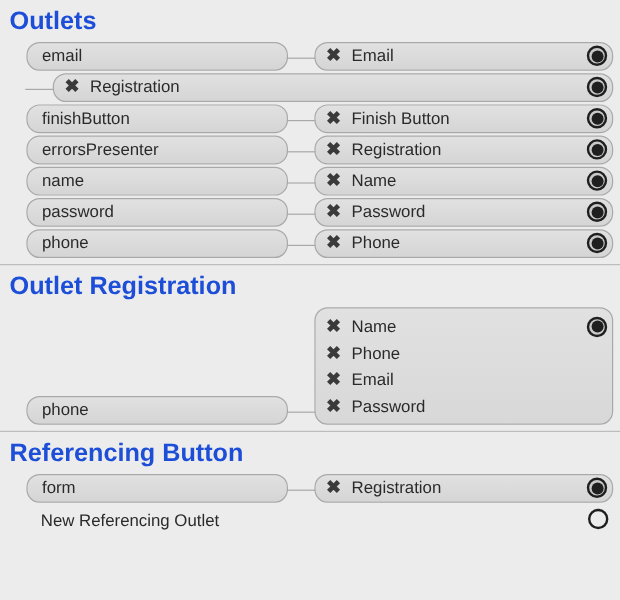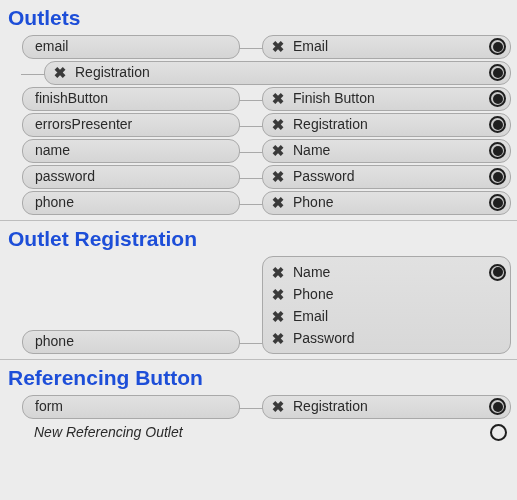--- a/index.html
+++ b/index.html
@@ -120,23 +120,22 @@
   position: absolute;
   left: 1.5px; top: 1.5px; right: 1.5px; bottom: 1.5px;
   background: #1f1f1f;
   border-radius: 50%;
 }
 .port.empty {
   background: #ececec;
 }
 .new-row {
   display: flex;
-  align-items: flex-start;
+  align-items: center;
   padding: 4px 10px 4px 34px;
-  font-style: italic;
 }
 .new-row .label {
   flex: 1;
   font-size: 14px;
   color: #2a2a2a;
 }
 .multi-top {
   display: flex;
   align-items: center;
   gap: 8px;

